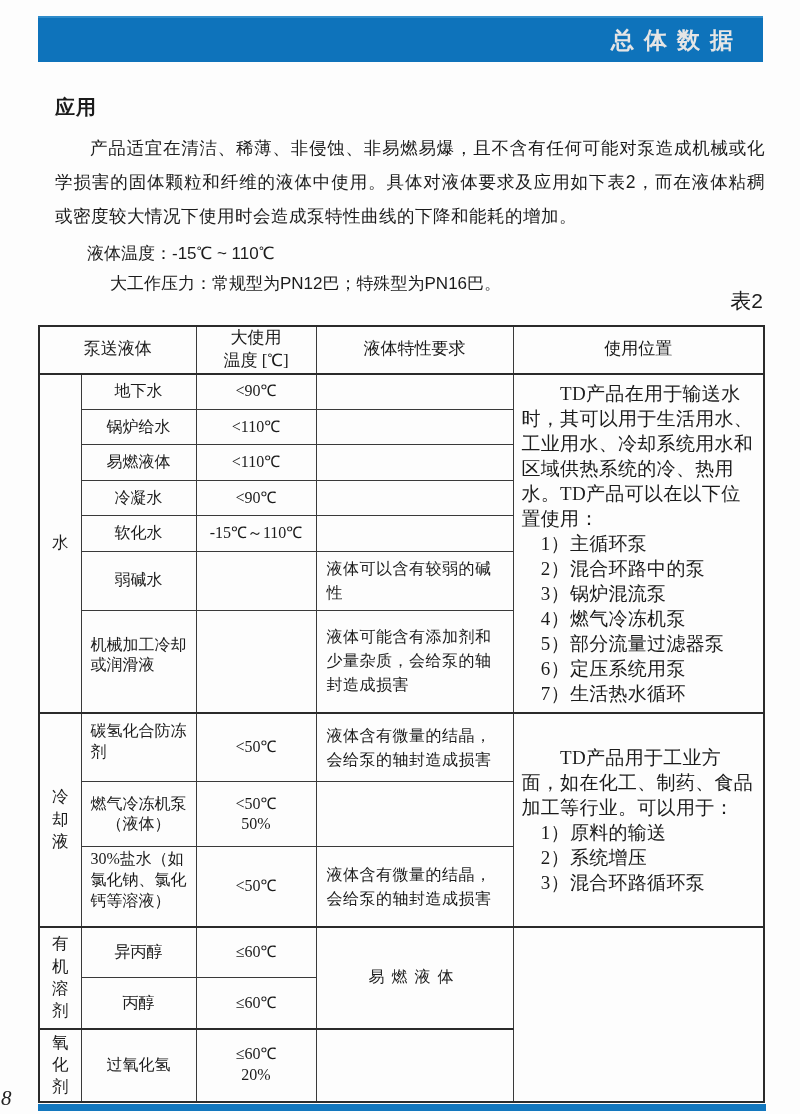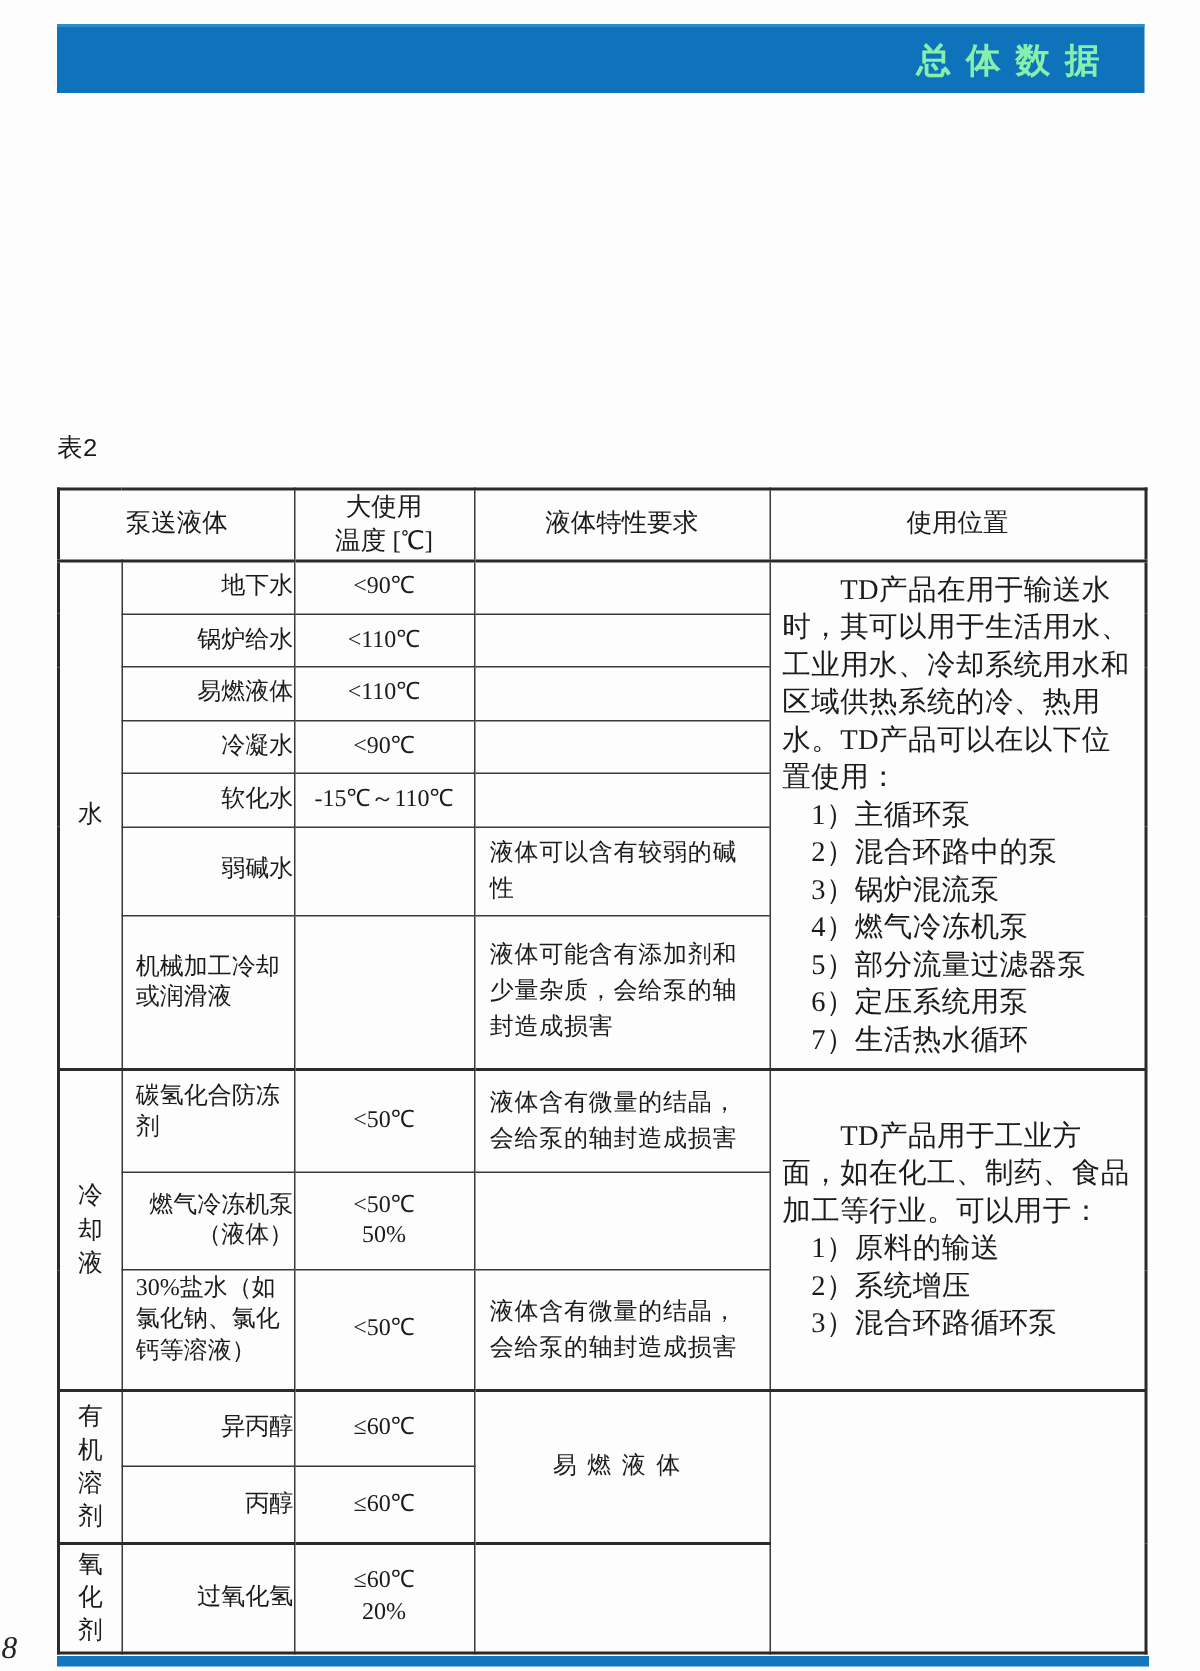--- a/index.html
+++ b/index.html
@@ -10,58 +10,58 @@
     font-family:"Liberation Sans", sans-serif;
   }
   
   .banner {
     position:absolute; left:38px; top:16px; width:725px; height:46px;
     background:#0e73bb; border-top:2px solid #2e8ccb;
     display:flex; align-items:center; justify-content:flex-end;
     padding-right:20px;
   }
   .banner .title {
-    color:#86efac; font-size:23px; font-weight:bold;
+    color:#e5e5e5; font-size:23px; font-weight:bold;
     letter-spacing:10px; font-family:"Liberation Sans", sans-serif;
   }
   
   .intro { position:absolute; left:55px; top:94px; width:710px; }
   .intro h2 { font-size:20px; font-weight:bold; margin-bottom:10px; letter-spacing:1px; }
   .intro .para {
     font-size:17.5px; line-height:34px; text-indent:2em;
     text-align:justify; letter-spacing:0.5px;
   }
   .intro .temp-line { margin-left:32px; margin-top:6px; font-size:17px; line-height:30px; }
   .intro .pressure-line { margin-left:55px; font-size:17px; line-height:30px; }
   
   .tbl-caption {
     position:absolute; left:38px; top:287px; width:725px;
-    text-align:left; font-size:17px;
-    font-family:Liberation Mono, monospace;
+    text-align:right; font-size:21px;
+    font-family:Liberation Sans, sans-serif;
   }
   table.liquids {
     position:absolute; left:38px; top:325px; width:725px;
     border-collapse:collapse; table-layout:fixed;
     font-family:"Liberation Serif", serif; font-size:16px;
     border:2px solid #2b2b2b;
   }
   .liquids th, .liquids td {
     border:1px solid #3a3a3a; vertical-align:middle;
     overflow:hidden;
   }
   .liquids thead th {
     font-weight:normal; font-size:17px; text-align:center;
     border-bottom:2px solid #2b2b2b; white-space:pre-line; line-height:1.35;
   }
   tr.sect > td { border-top:2px solid #2b2b2b; }
   td.grp {
     text-align:center; white-space:pre-line; line-height:1.35;
     font-size:16.5px; padding:2px 0;
   }
-  td.name { text-align:right; padding:2px 0; line-height:1.3; }
+  td.name { text-align:center; padding:2px 0; line-height:1.3; }
   td.name.wrapleft { text-align:left; padding:2px 6px 14px 9px; }
   td.temp { text-align:center; white-space:pre-line; line-height:1.3; }
   td.req { text-align:left; padding:4px 8px 4px 10px; line-height:1.5; letter-spacing:0.5px;margin-left:44px; }
   td.flam { text-align:center; letter-spacing:7px;margin-top:11px; }
   td.loc {
     text-align:left; padding:6px 8px 6px 8px; line-height:25px;
     white-space:pre-wrap; font-size:19px; letter-spacing:0.3px;
   }
   td.loc.top { vertical-align:top; }
   
@@ -76,20 +76,26 @@
 </style>
 </head>
 <body>
 
 <div class="page">
 
   <div class="banner">
     <span class="title">总体数据</span>
   </div>
 
+  <div class="intro">
+    <h2>应用</h2>
+    <p class="para">产品适宜在清洁、稀薄、非侵蚀、非易燃易爆，且不含有任何可能对泵造成机械或化学损害的固体颗粒和纤维的液体中使用。具体对液体要求及应用如下表2，而在液体粘稠或密度较大情况下使用时会造成泵特性曲线的下降和能耗的增加。</p>
+    <p class="temp-line">液体温度：-15℃ ~ 110℃</p>
+    <p class="pressure-line">大工作压力：常规型为PN12巴；特殊型为PN16巴。</p>
+  </div>
 
   <div class="tbl-caption">表2</div>
 
   <table class="liquids">
     <colgroup>
       <col style="width:42px">
         <col style="width:115px">
         <col style="width:120px">
         <col style="width:197px">
         <col style="width:251px">

